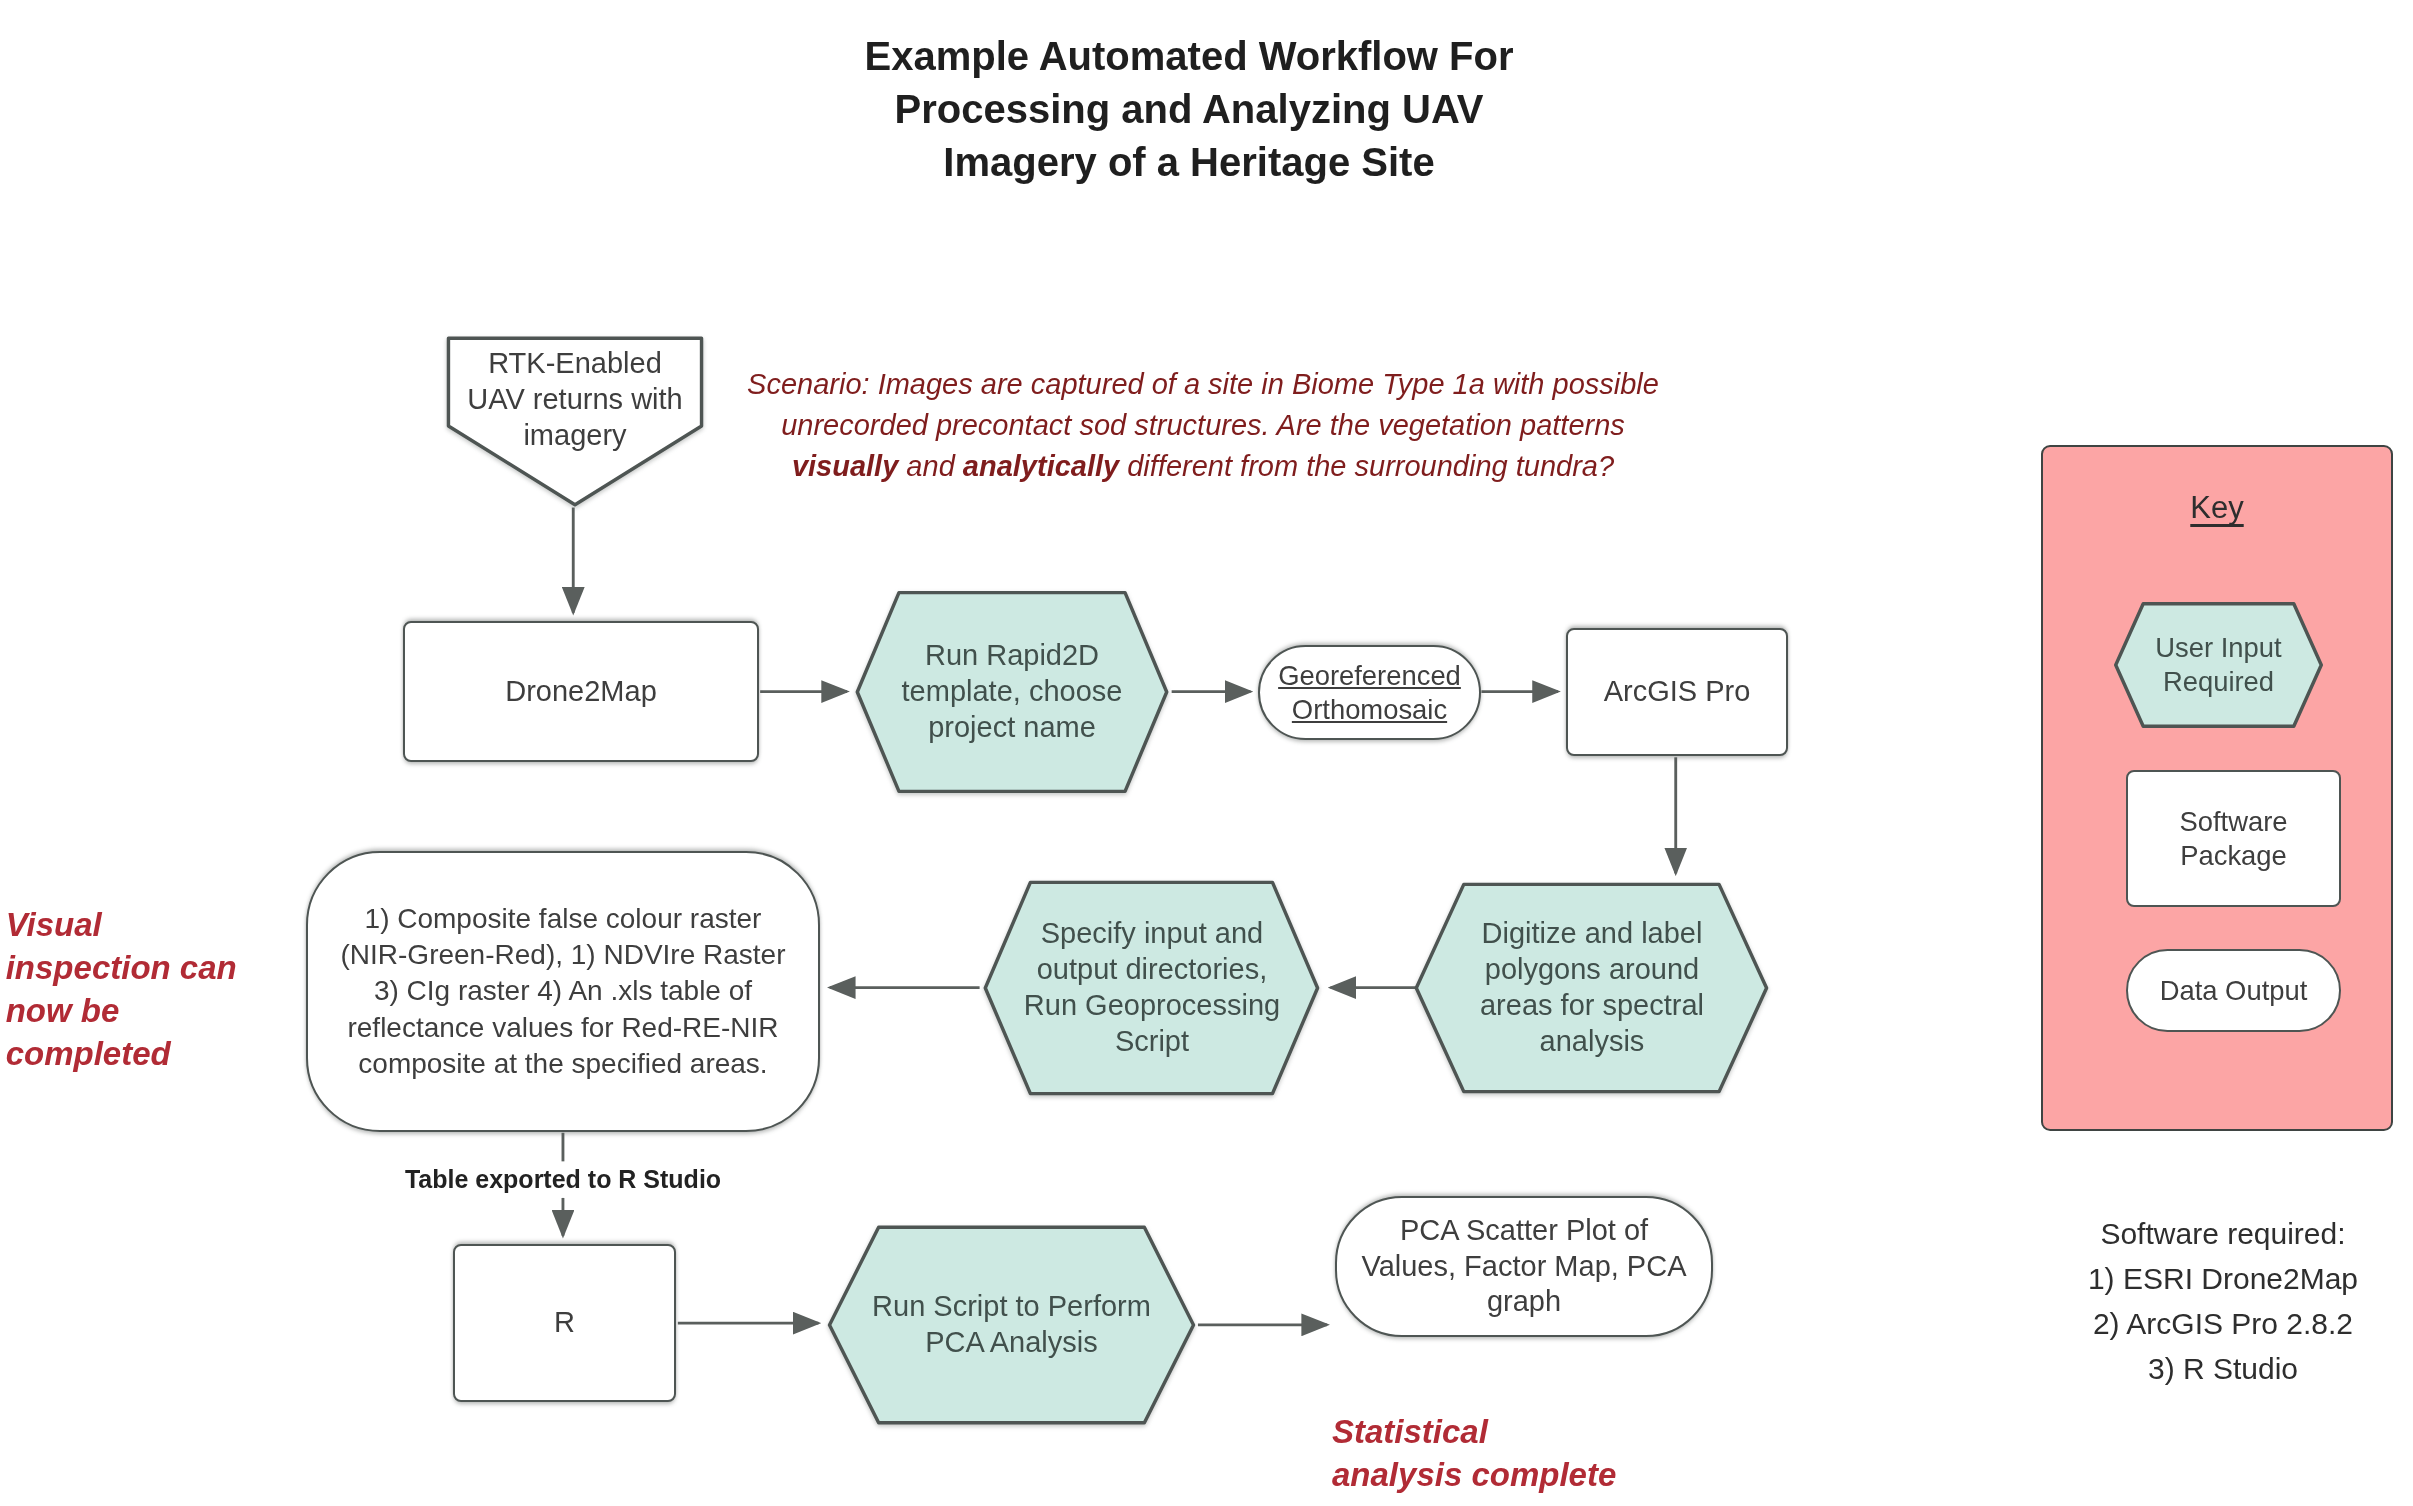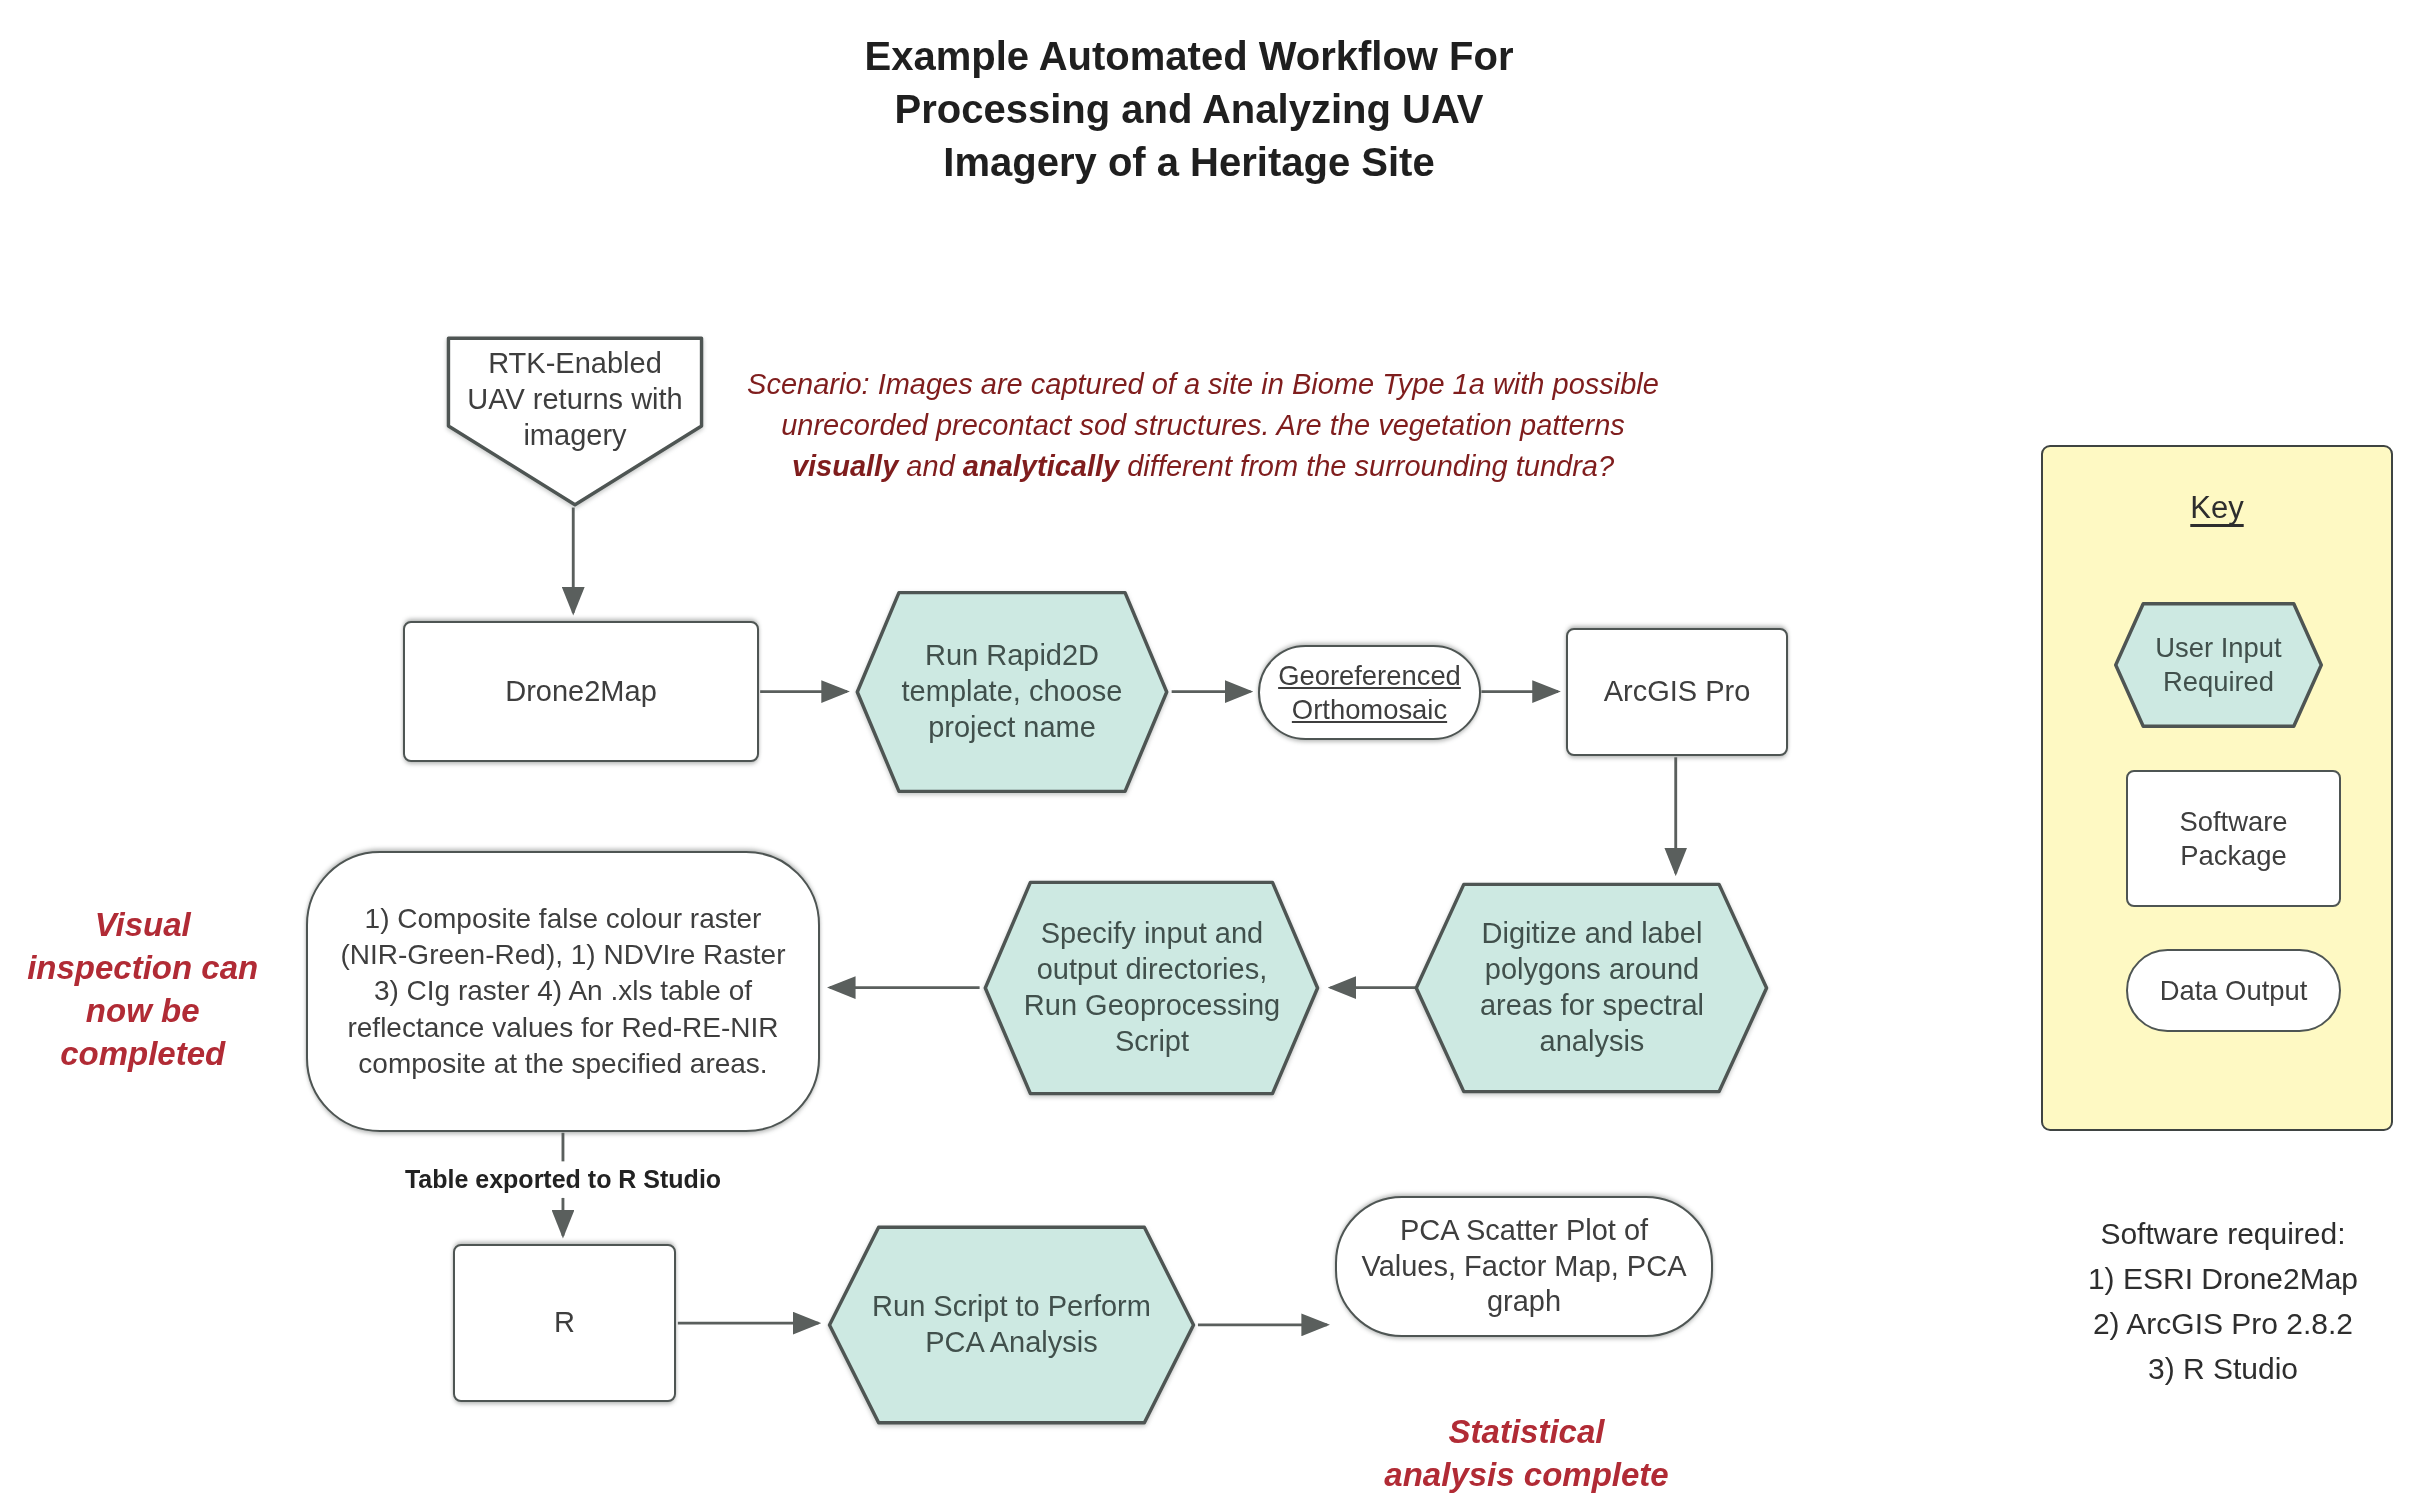--- a/index.html
+++ b/index.html
@@ -44,38 +44,38 @@
     text-align: center; white-space: pre-line;
     font-size: 40px; line-height: 1.33; font-weight: 700; color: #1f1f1f;
   }
   .scenario {
     position: absolute; left: 717px; top: 364px; width: 972px; z-index: 2;
     text-align: center; white-space: pre-line;
     font-style: italic; font-size: 29px; line-height: 1.42; color: #7f1d1d;
   }
   .scenario b { font-weight: 700; }
   .red-note {
-    position: absolute; z-index: 2; text-align: center; white-space: pre-line;
+    position: absolute; z-index: 2; white-space: pre-line;
     color: var(--red-text); font-weight: 700; font-style: italic;
     font-size: 33px; line-height: 1.3;
   }
   .note-visual { left: 5.7px; top: 904px; width: 274px; }
   .note-statistical { left: 1332px; top: 1411px; width: 389px; }
   .table-exported {
     position: absolute; left: 377px; top: 1165px; width: 372px; z-index: 2;
     text-align: center; font-weight: 700; font-size: 25px; color: #222222;
   }
   .software-required {
     position: absolute; left: 2046px; top: 1211px; width: 354px; z-index: 2;
     text-align: center; white-space: pre-line;
     font-size: 30px; line-height: 1.5; color: #2e2e2e;
   }
   .key-box {
     position: absolute; left: 2041px; top: 445px; width: 352px; height: 686px; z-index: 2;
-    background: #fef9c3; border: 2.9px solid #3f4442; border-radius: 9.1px;
+    background: #fca5a5; border: 2.9px solid #3f4442; border-radius: 9.1px;
   }
   .key-title {
     position: absolute; left: 0; top: 43px; width: 100%;
     text-align: center; font-size: 31px; color: #2e2e2e;
     text-decoration: underline; text-underline-offset: 5.7px;
   }
   .key-item { position: absolute; }
   .key-item .nlabel { font-size: 27.4px; }
   .key-software { left: 83px; top: 323px; width: 215px; height: 137px; }
   .key-dataout  { left: 83px; top: 502px; width: 215px; height: 83px; }

